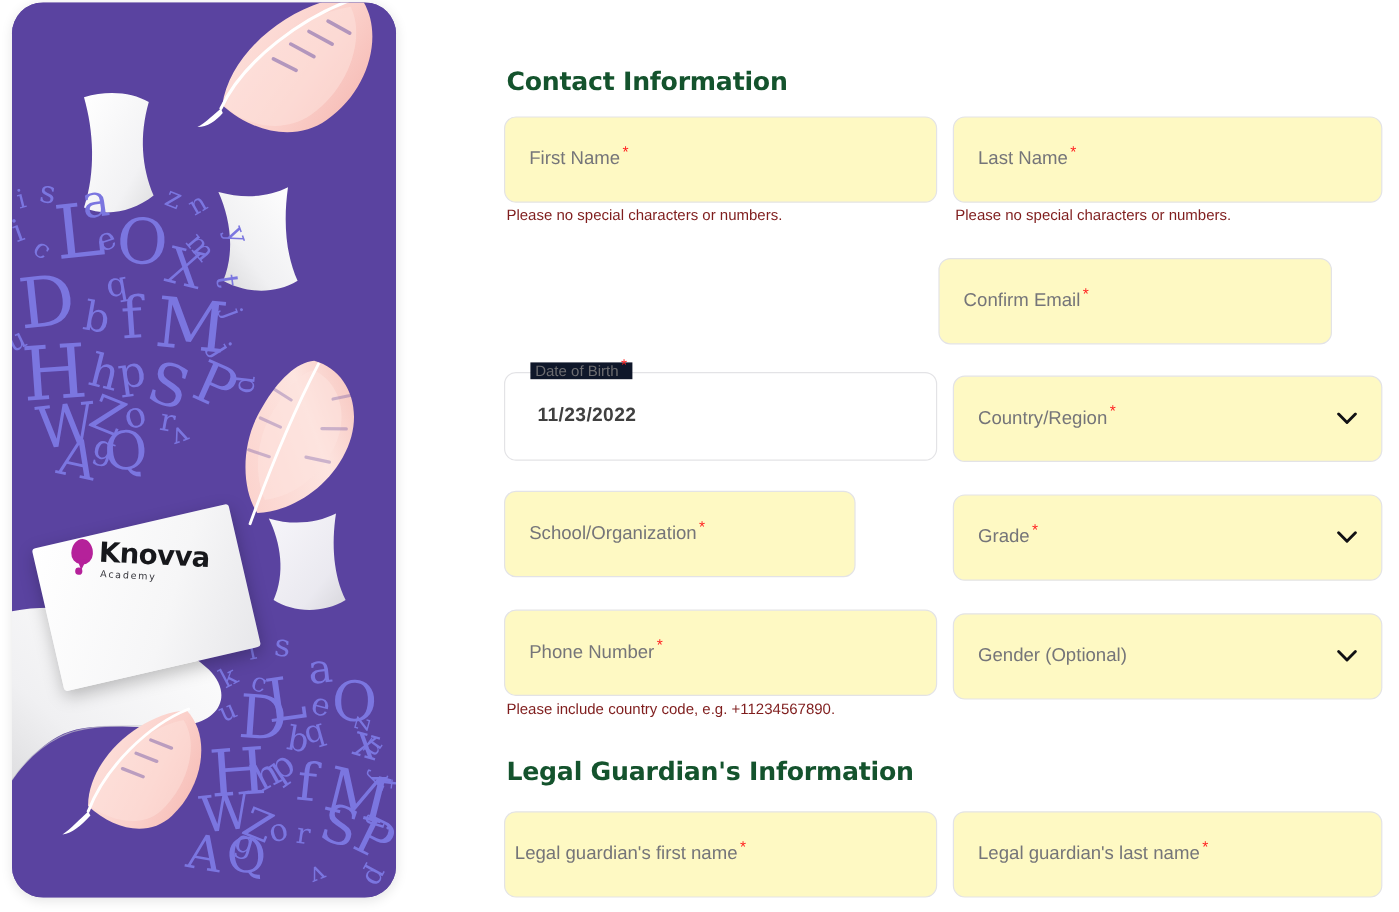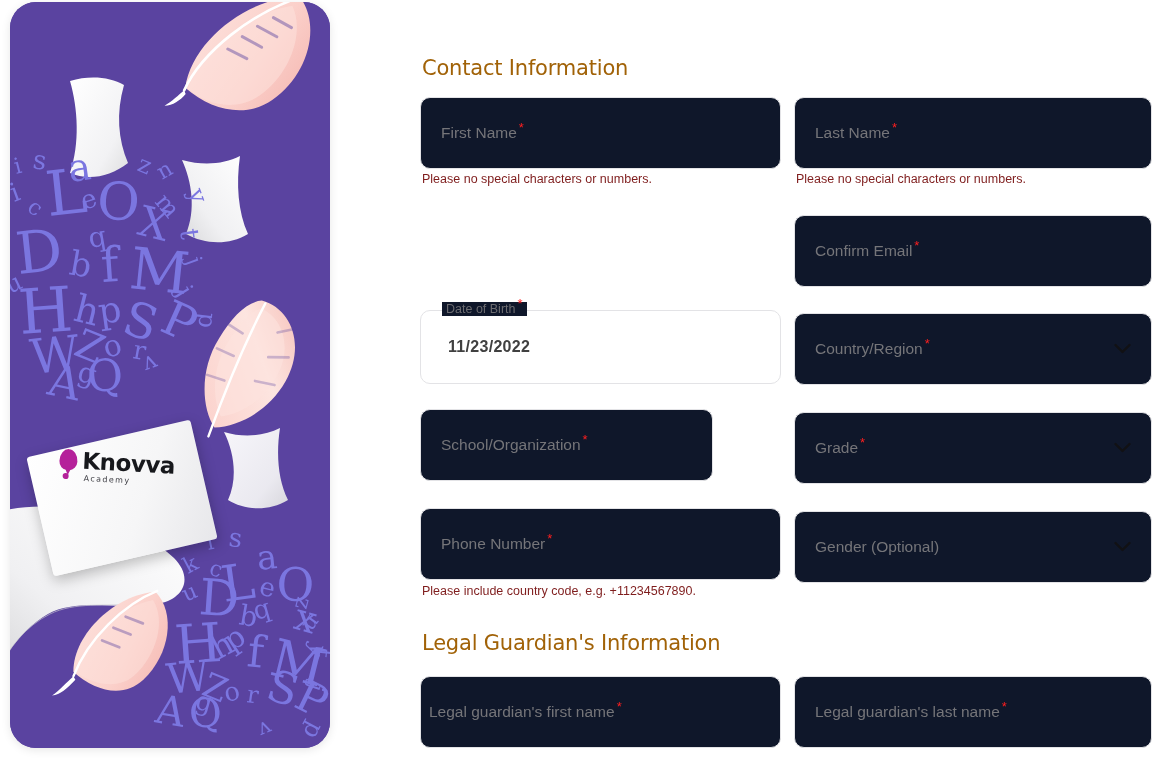--- a/index.html
+++ b/index.html
@@ -66,29 +66,29 @@
     font-family:"DejaVu Sans", sans-serif;
     font-size:8px; color:#3a3a40; letter-spacing:1.4px;
     margin-top:2px; margin-left:2px;
   }
 
   
   .form-area { position:absolute; left:420px; top:0; width:746px; height:760px; }
 
   .section-title {
     font-family:"DejaVu Sans", sans-serif;
-    font-size: 21px; font-weight: 400; color:#a16207;
+    font-size: 21px; font-weight: 700; color:#14532d;
     letter-spacing: -0.2px;
   }
   .sec1-title { position:absolute; left:2px; top:56px; }
   .sec2-title { position:absolute; left:2px; top:631px; }
 
   .field {
     position:absolute;
-    background:#0f172a;
+    background:#fef9c3;
     border:1px solid #e3e3e6;
     border-radius:10px;
     height:72px;
     display:flex; align-items:center;
     padding: 0 20px;
   }
   .ph {
     font-size:15.5px; color:#757579;
     font-family:"Liberation Sans", sans-serif;
     white-space:nowrap;
@@ -297,21 +297,21 @@
     <div class="field" style="left:0px; top:97px; width:361px;">
       <span class="ph"><span>First Name</span><span class="req">*</span></span>
     </div>
     <div class="helper" style="left:2px; top:172px;">Please no special characters or numbers.</div>
 
     <div class="field" style="left:374px; top:97px; width:358px;">
       <span class="ph"><span>Last Name</span><span class="req">*</span></span>
     </div>
     <div class="helper" style="left:376px; top:172px;">Please no special characters or numbers.</div>
 
-    <div class="field" style="left:374px; top:215px; width:358px;">
+    <div class="field" style="left:362px; top:215px; width:328px;">
       <span class="ph"><span>Confirm Email</span><span class="req">*</span></span>
     </div>
 
     <div class="field-notched" style="left:0px; top:310px; width:361px;">
       <div class="notch-box"></div>
       <div class="float-label"><span>Date of Birth</span><span class="req">*</span></div>
       <div class="filled-value">11/23/2022</div>
     </div>
 
     <div class="field" style="left:374px; top:313px; width:358px;">

